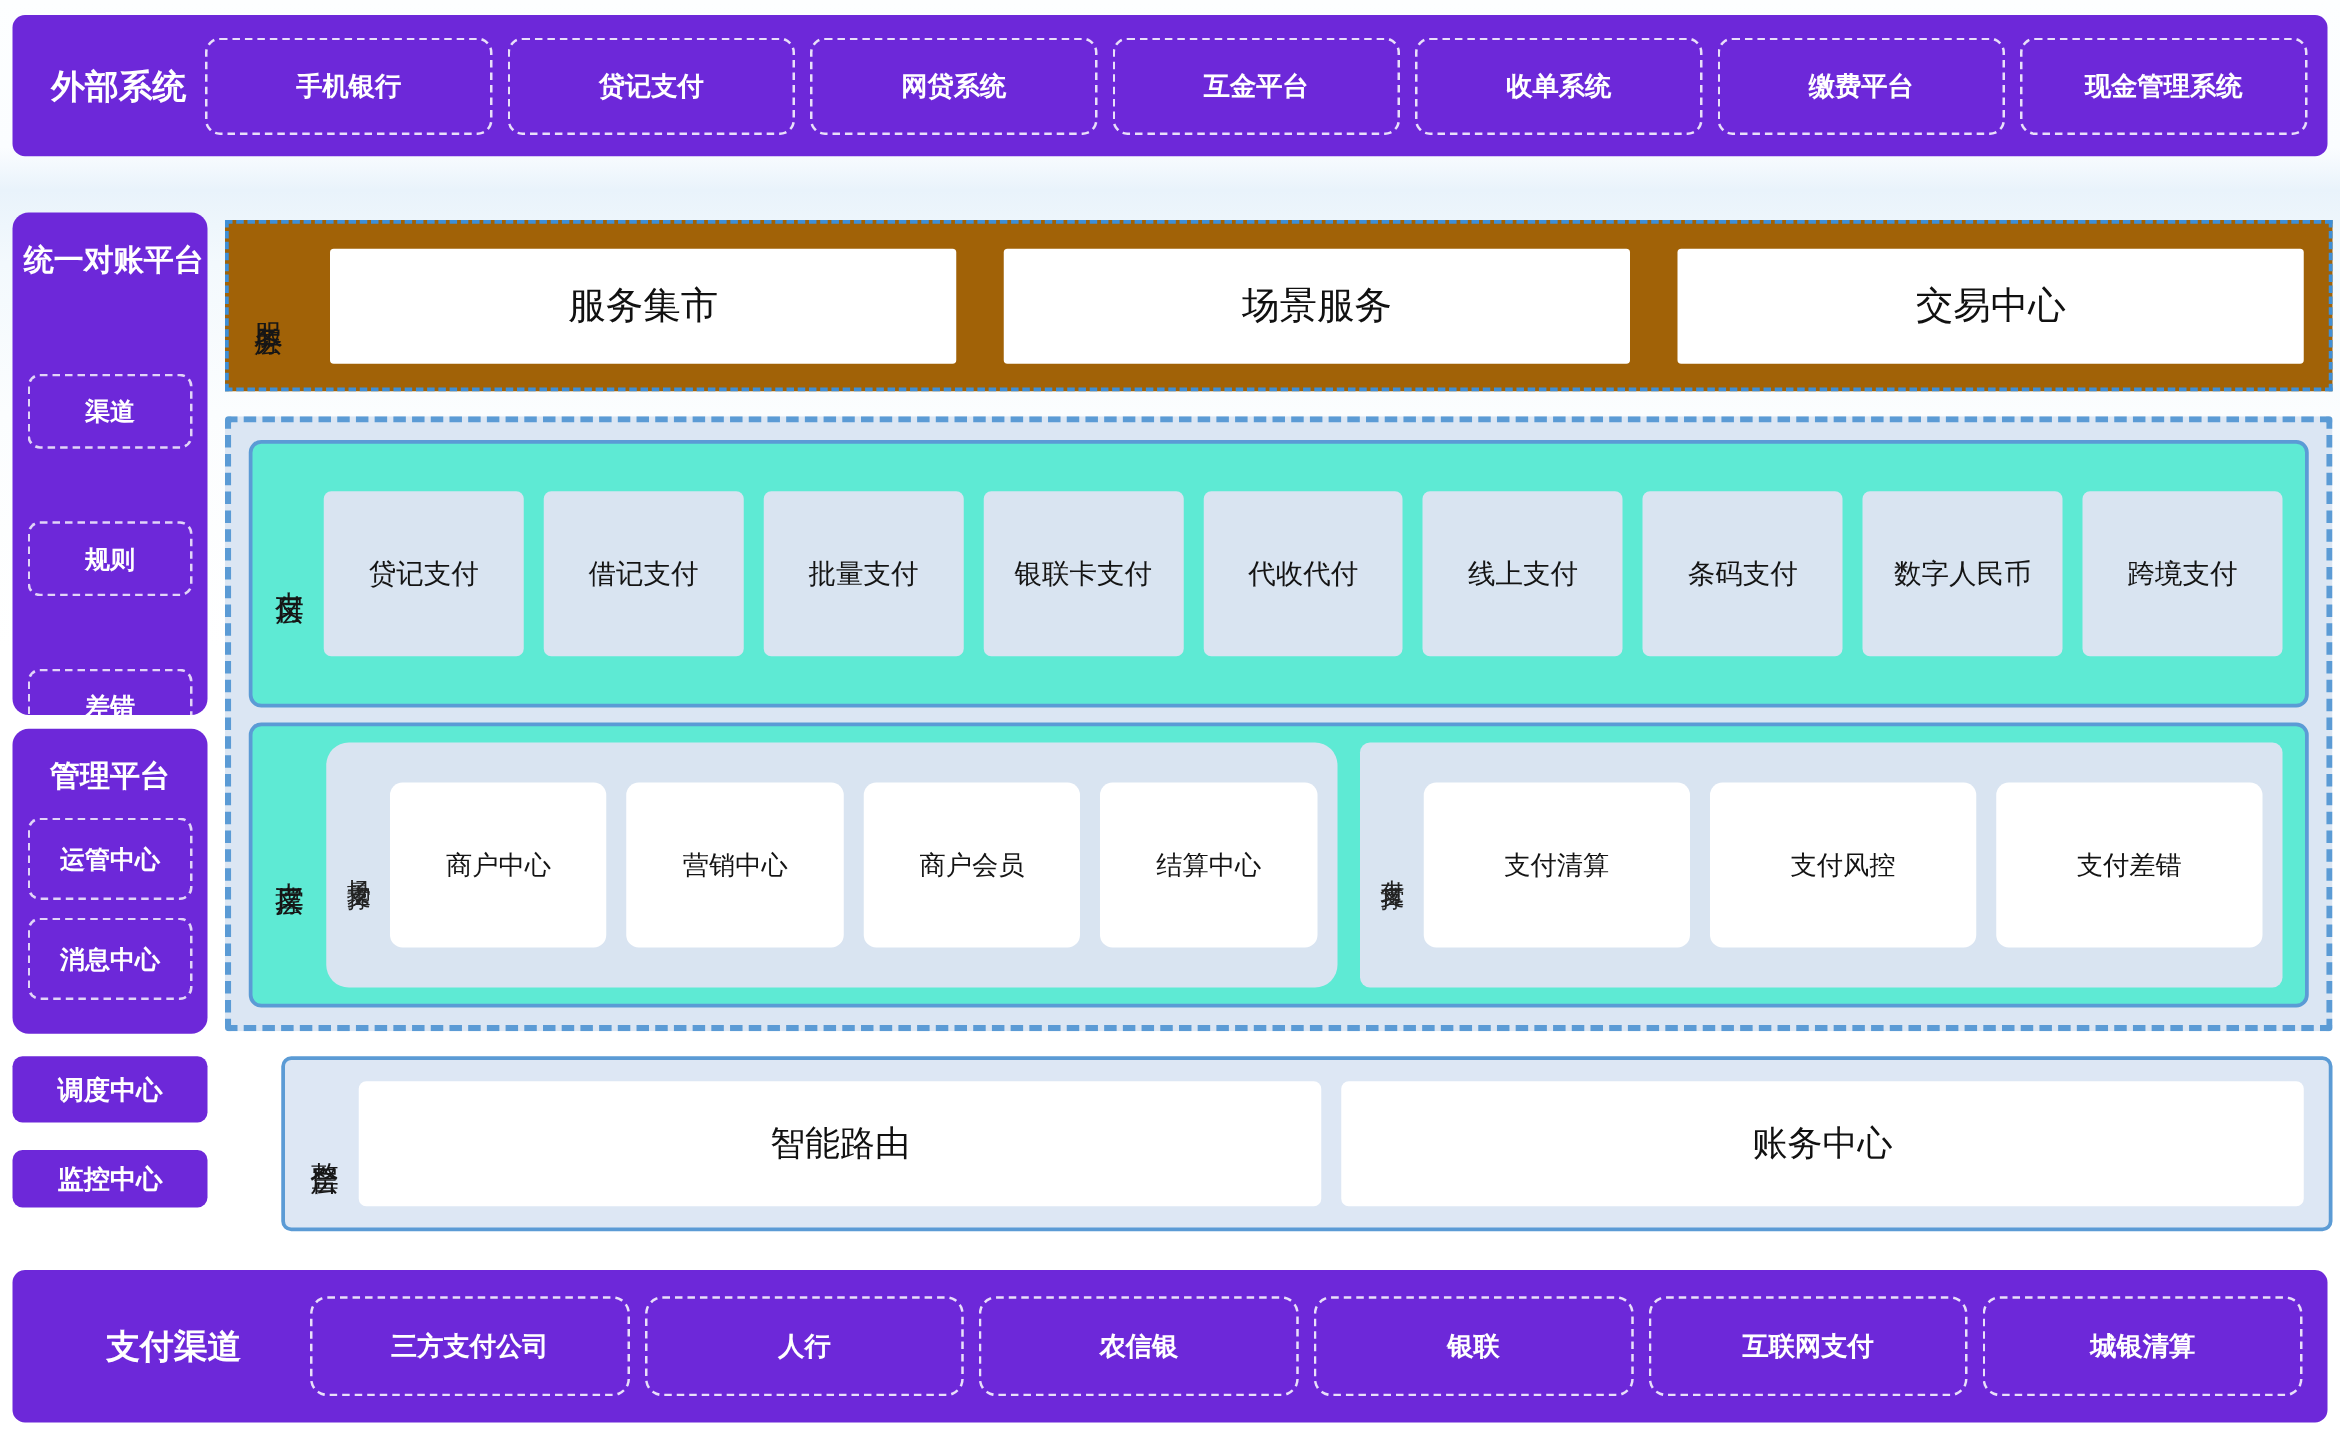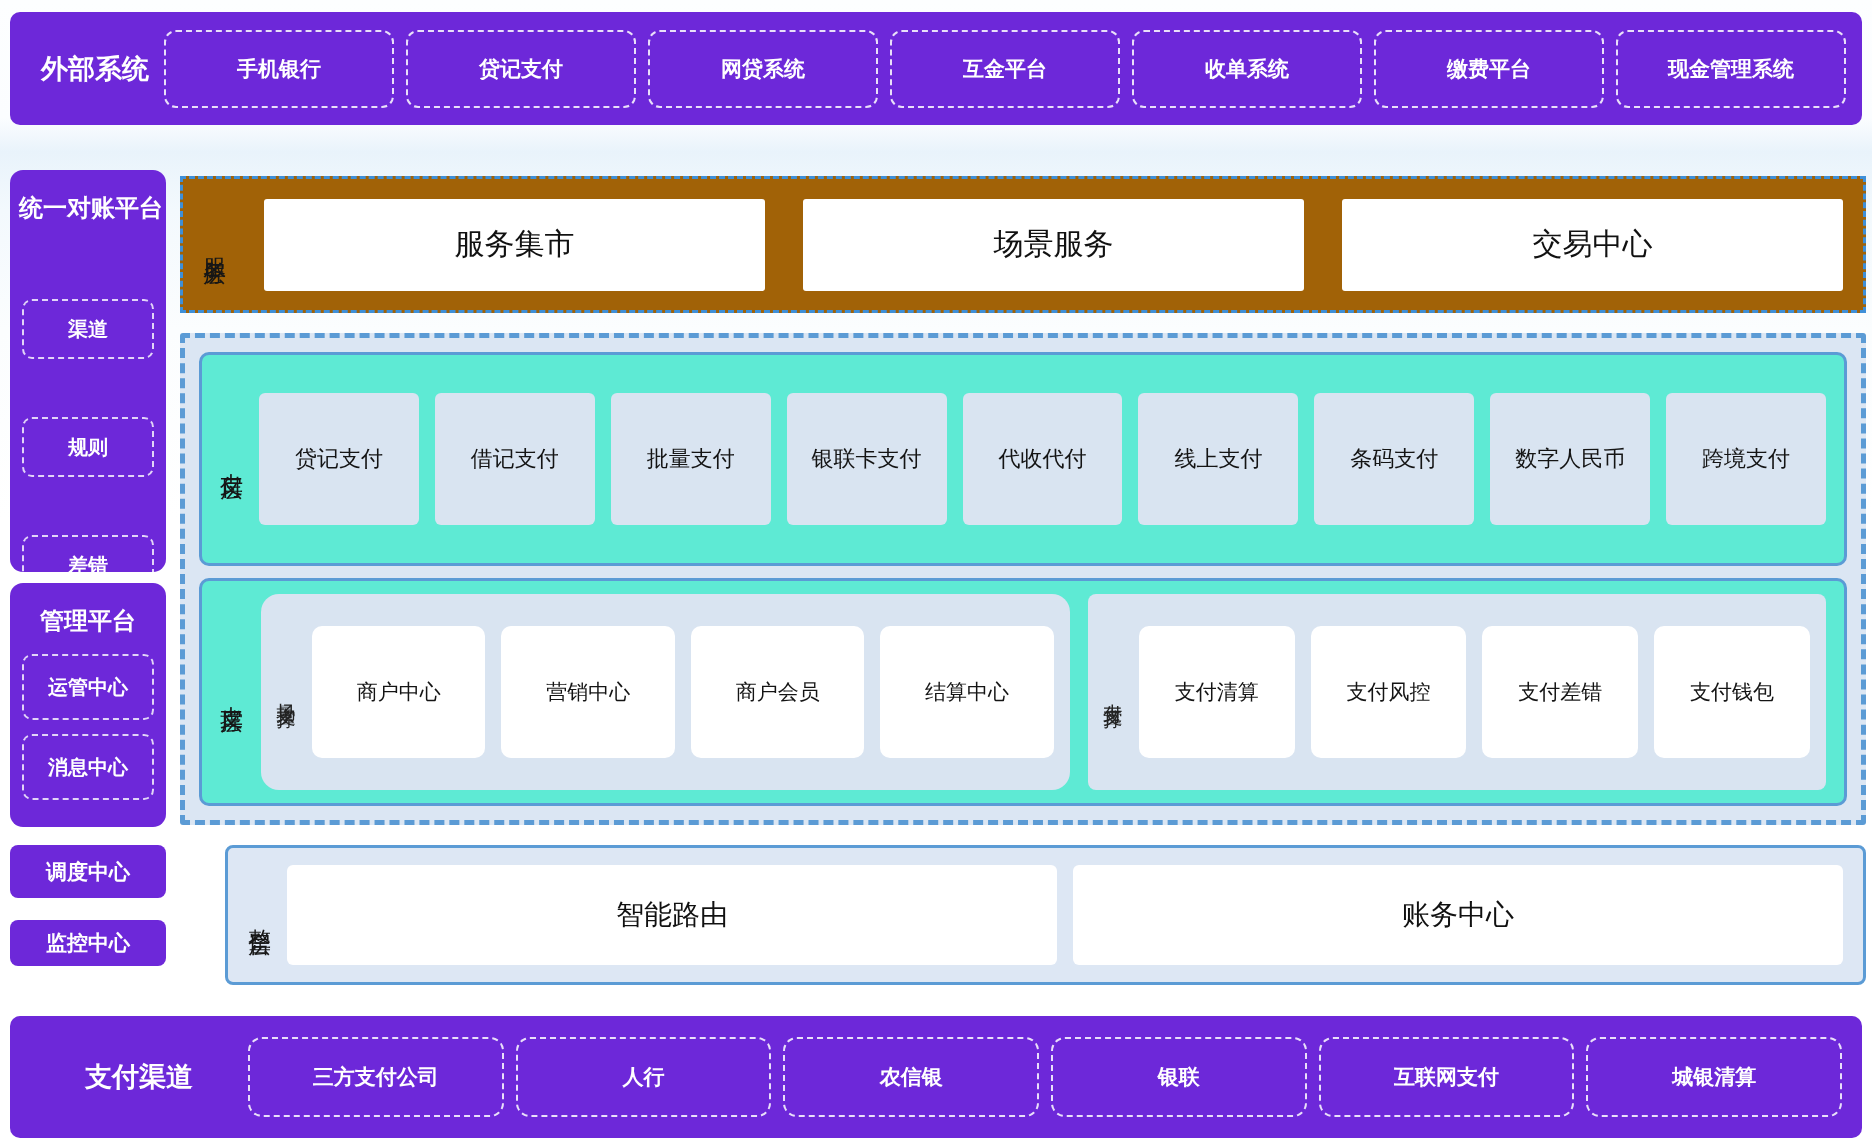--- a/index.html
+++ b/index.html
@@ -152,21 +152,20 @@
       <div class="white-item">营销中心</div>
       <div class="white-item">商户会员</div>
       <div class="white-item">结算中心</div>
     </div>
 
     <div class="sub-group sub-group-2">
       <div class="v-label-sm">支付支撑</div>
       <div class="white-item">支付清算</div>
       <div class="white-item">支付风控</div>
       <div class="white-item">支付差错</div>
-      <div class="white-item">支付钱包</div>
     </div>
   </div>
 
 </div>
 
 <div class="main-abs integration-layer">
   <div class="v-label">整合层</div>
   <div class="int-box">智能路由</div>
   <div class="int-box">账务中心</div>
 </div>

